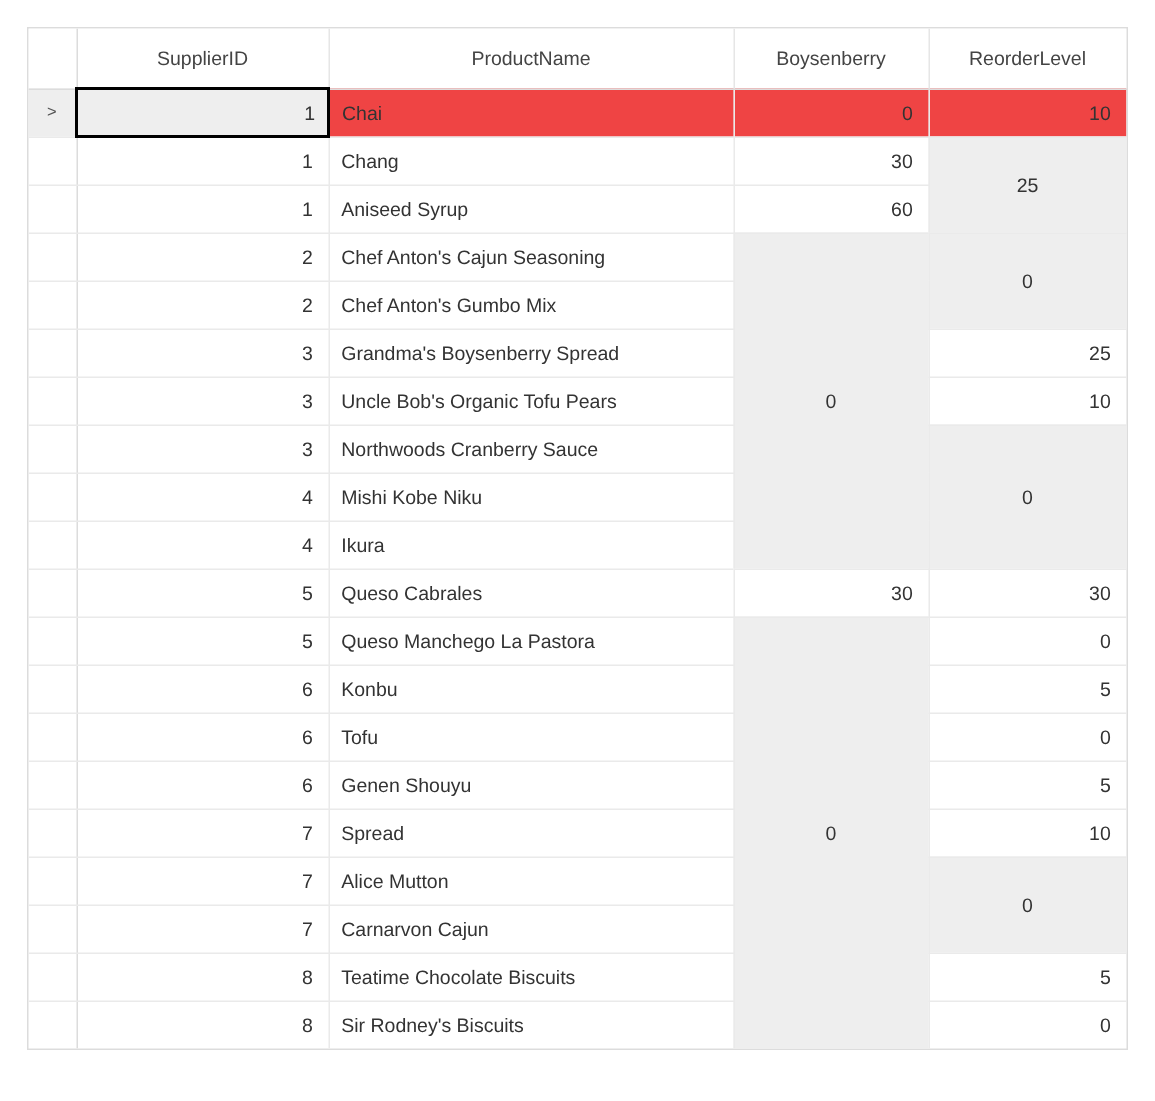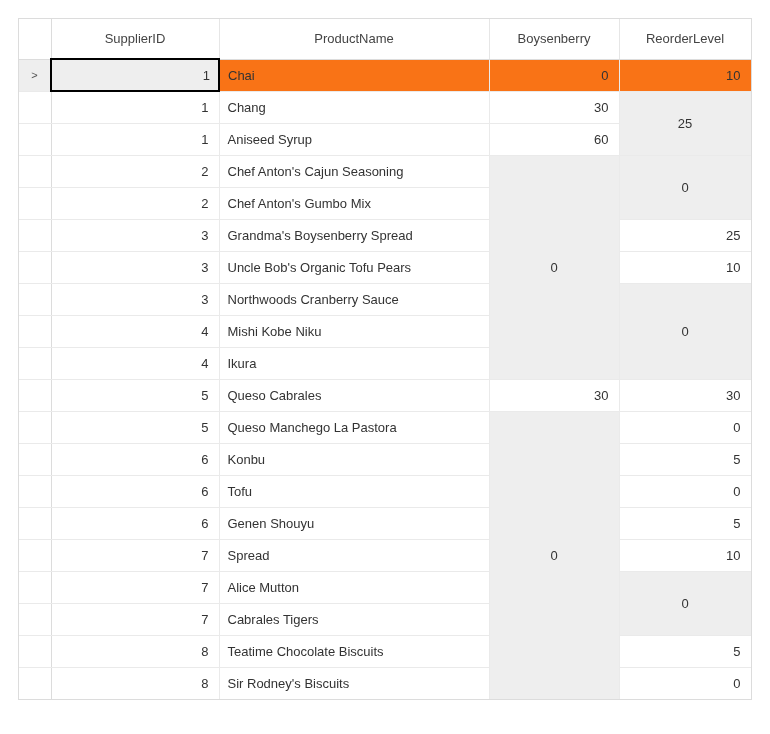--- a/index.html
+++ b/index.html
@@ -62,21 +62,21 @@
       text-align: left;
       padding-left: 8px;
     }
     td.merged-center {
       text-align: center;
     }
     td.merged-shade {
       background: #eeeeee;
     }
     tr.selected td {
-      background: #f97316;
+      background: #ef4444;
     }
     tr.selected td.indicator {
       background: #eeeeee;
       color: #555;
       font-size: 11px;
     }
     tr.selected td.cell-focus {
       border: 2px solid #000;
       padding-right: 8px;
       background: #eeeeee;
@@ -225,21 +225,21 @@
       <tr>
         <td class="indicator"></td>
         <td class="num-right">7</td>
         <td class="text-left">Alice Mutton</td>
         <td rowspan="2" class="merged-center merged-shade">0</td>
       </tr>
 
       <tr>
         <td class="indicator"></td>
         <td class="num-right">7</td>
-        <td class="text-left">Cabrales Tigers</td>
+        <td class="text-left">Carnarvon Cajun</td>
       </tr>
 
       <tr>
         <td class="indicator"></td>
         <td class="num-right">8</td>
         <td class="text-left">Teatime Chocolate Biscuits</td>
         <td class="num-right">5</td>
       </tr>
 
       <tr>

